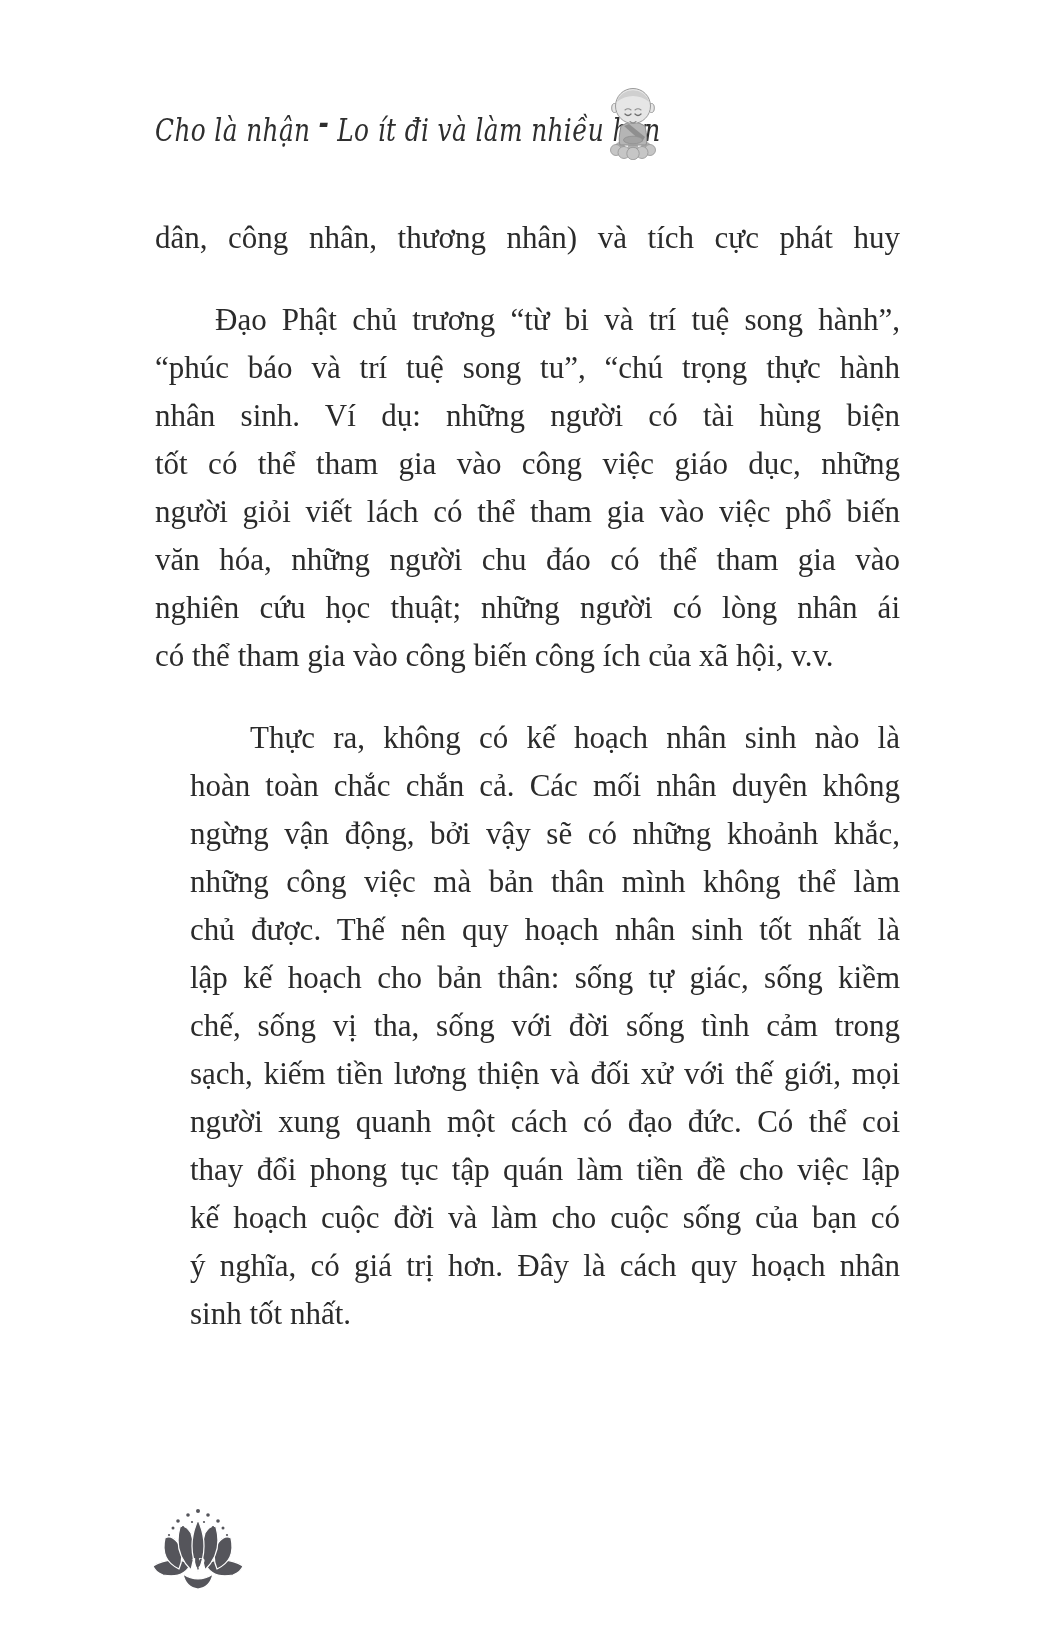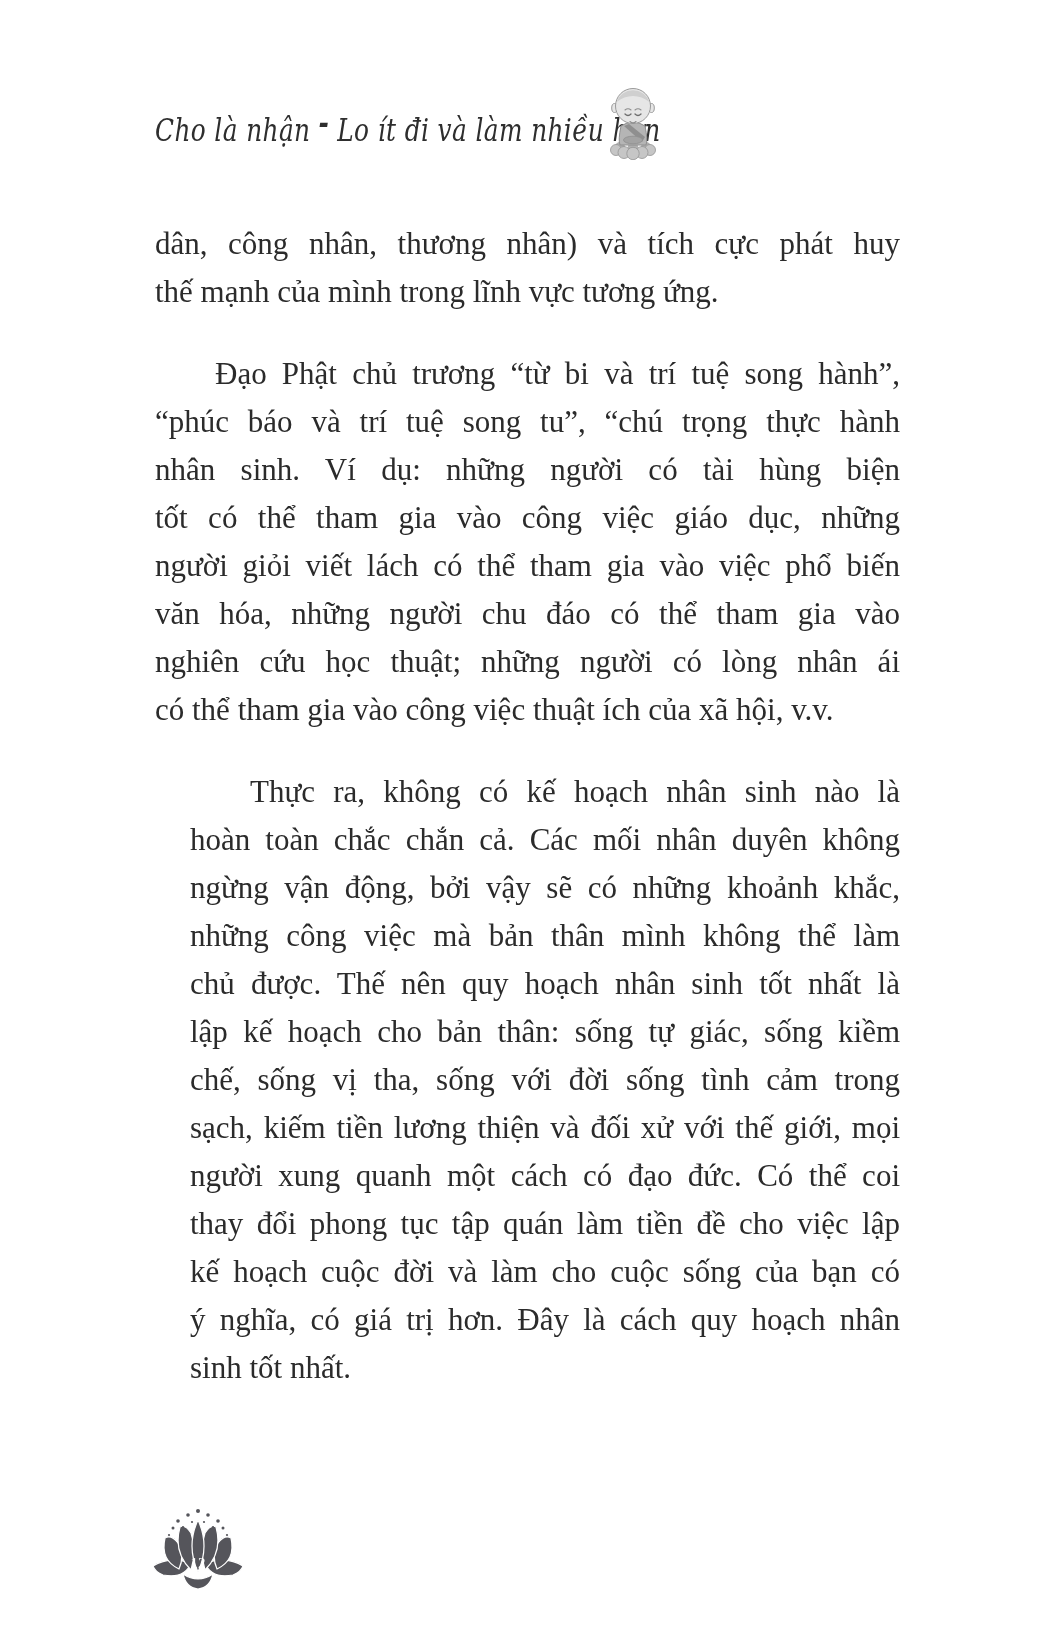--- a/index.html
+++ b/index.html
@@ -31,21 +31,21 @@
   .header-dash{
     position:relative;top:-8px;
     margin:0 10px;
     font-weight:bold;
   }
   .monk-icon{
     position:absolute;left:604px;top:82px;
   }
   
   .body-text{
-    position:absolute;left:155px;top:220px;width:745px;
+    position:absolute;left:155px;top:214px;width:745px;
     font-size:31px;
     line-height:48px;
     color:#2b2b2b;
   }
   .para{margin:0 0 34px 0;}
   .para:last-child{margin-bottom:0;margin-left:35px;}
   .line{
     text-align:justify;
     text-align-last:justify;
   }
@@ -95,31 +95,30 @@
     <path d="M21,28 q3,-2.5 6,0" fill="none" stroke="#8d8d8d" stroke-width="1.1" stroke-linecap="round"></path>
     <path d="M31,28 q3,-2.5 6,0" fill="none" stroke="#8d8d8d" stroke-width="1.1" stroke-linecap="round"></path>
     <path d="M21,32 q3,3 6,0" fill="none" stroke="#6e6e6e" stroke-width="1.3" stroke-linecap="round"></path>
     <path d="M31,32 q3,3 6,0" fill="none" stroke="#6e6e6e" stroke-width="1.3" stroke-linecap="round"></path>
     <path d="M26,39.5 q3,2.8 6,0" fill="none" stroke="#8d8d8d" stroke-width="1.1" stroke-linecap="round"></path>
   </svg>
 
   <div class="body-text">
       <div class="para">
         <div class="line">dân, công nhân, thương nhân) và tích cực phát huy</div>
-        <div class="line last">thế mạnh của mình trong lĩnh vực tương ứng.</div>
       </div>
       <div class="para indent">
         <div class="line">Đạo Phật chủ trương “từ bi và trí tuệ song hành”,</div>
         <div class="line">“phúc báo và trí tuệ song tu”, “chú trọng thực hành</div>
         <div class="line">nhân sinh. Ví dụ: những người có tài hùng biện</div>
         <div class="line">tốt có thể tham gia vào công việc giáo dục, những</div>
         <div class="line">người giỏi viết lách có thể tham gia vào việc phổ biến</div>
         <div class="line">văn hóa, những người chu đáo có thể tham gia vào</div>
         <div class="line">nghiên cứu học thuật; những người có lòng nhân ái</div>
-        <div class="line last">có thể tham gia vào công việc thuật ích của xã hội, v.v.</div>
+        <div class="line last">có thể tham gia vào công biến công ích của xã hội, v.v.</div>
       </div>
       <div class="para indent">
         <div class="line">Thực ra, không có kế hoạch nhân sinh nào là</div>
         <div class="line">hoàn toàn chắc chắn cả. Các mối nhân duyên không</div>
         <div class="line">ngừng vận động, bởi vậy sẽ có những khoảnh khắc,</div>
         <div class="line">những công việc mà bản thân mình không thể làm</div>
         <div class="line">chủ được. Thế nên quy hoạch nhân sinh tốt nhất là</div>
         <div class="line">lập kế hoạch cho bản thân: sống tự giác, sống kiềm</div>
         <div class="line">chế, sống vị tha, sống với đời sống tình cảm trong</div>
         <div class="line">sạch, kiếm tiền lương thiện và đối xử với thế giới, mọi</div>

